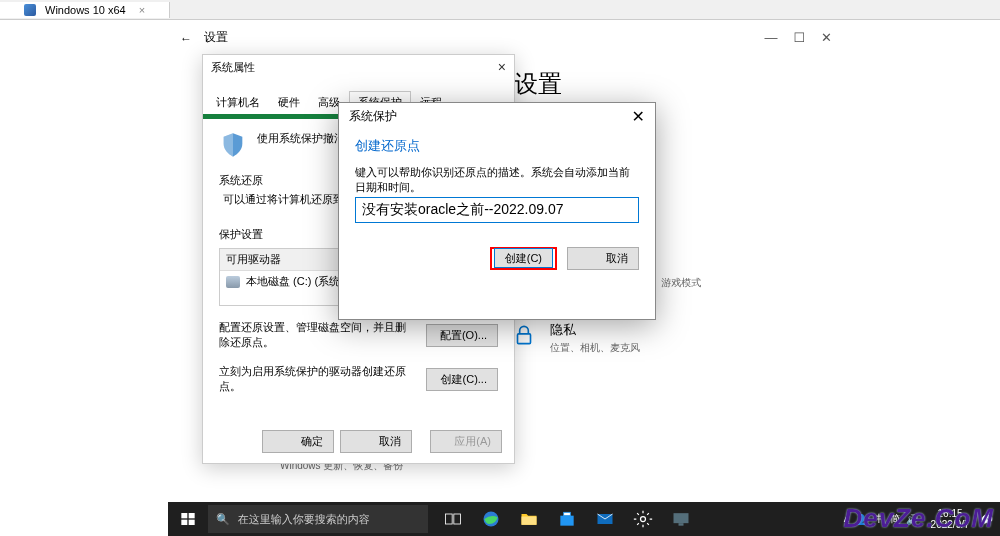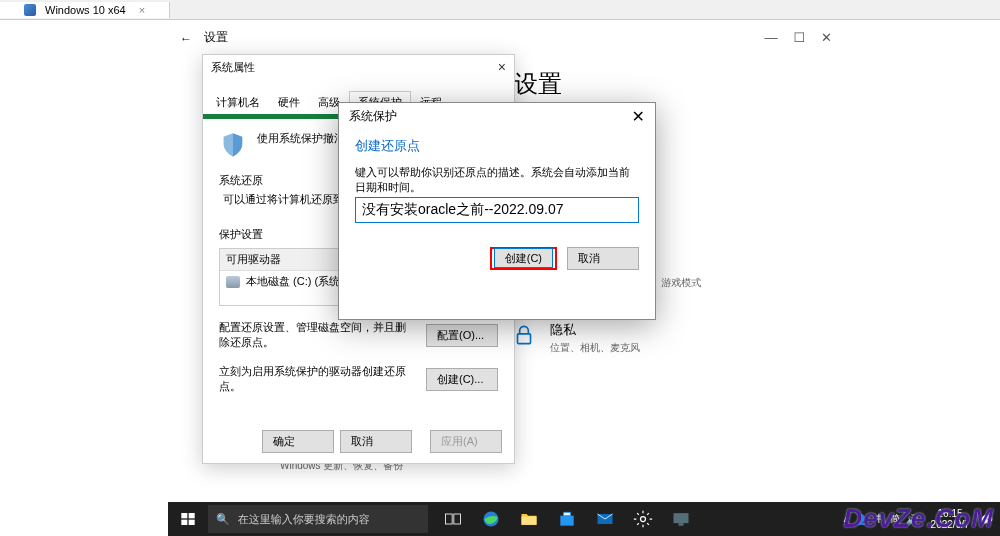--- a/index.html
+++ b/index.html
@@ -38,21 +38,21 @@
 .shield-row { display: flex; gap: 10px; align-items: flex-start; margin-bottom: 14px; }
 .shield { width: 28px; height: 28px; }
 .group-label { font-size: 11px; margin-bottom: 4px; }
 .indent { margin-left: 4px; margin-bottom: 12px; color: #000; }
 .drive-box { border: 1px solid #ccc; height: 58px; margin: 6px 0 14px; }
 .drive-head { background: #f0f0f0; padding: 3px 6px; border-bottom: 1px solid #ddd; }
 .drive-row { padding: 3px 6px; display: flex; align-items: center; gap: 6px; }
 .drive-ico { width: 14px; height: 12px; background: linear-gradient(#bcd,#89a); border-radius: 2px; }
 .cfg-row { display: flex; align-items: center; margin-bottom: 14px; gap: 10px; }
 .cfg-row .txt { flex: 1; font-size: 11px; }
-.winbtn { min-width: 72px; padding: 3px 10px; font-size: 11px; background: #e1e1e1; border: 1px solid #adadad; text-align: left; cursor: default; }
+.winbtn { min-width: 72px; padding: 3px 10px; font-size: 11px; background: #e1e1e1; border: 1px solid #adadad; text-align: right; cursor: default; }
 .sysprops-footer { position: absolute; bottom: 10px; right: 12px; display: flex; gap: 6px; }
 .winbtn.disabled { color: #999; margin-left: 12px; }
 
 .protect-dlg { position: absolute; left: 338px; top: 82px; width: 318px; height: 218px; background: #fff; border: 1px solid #888; box-shadow: 0 6px 30px rgba(0,0,0,.35); font-size: 11px; }
 .protect-title { height: 26px; display: flex; align-items: center; padding: 0 10px; }
 .protect-title .t { flex: 1; font-size: 12px; }
 .protect-title .x { font-size: 16px; }
 .protect-body { padding: 8px 16px 12px; }
 .plink { color: #0066cc; font-size: 13px; margin-bottom: 10px; display: block; }
 .pdesc { font-size: 11px; margin-bottom: 2px; }

